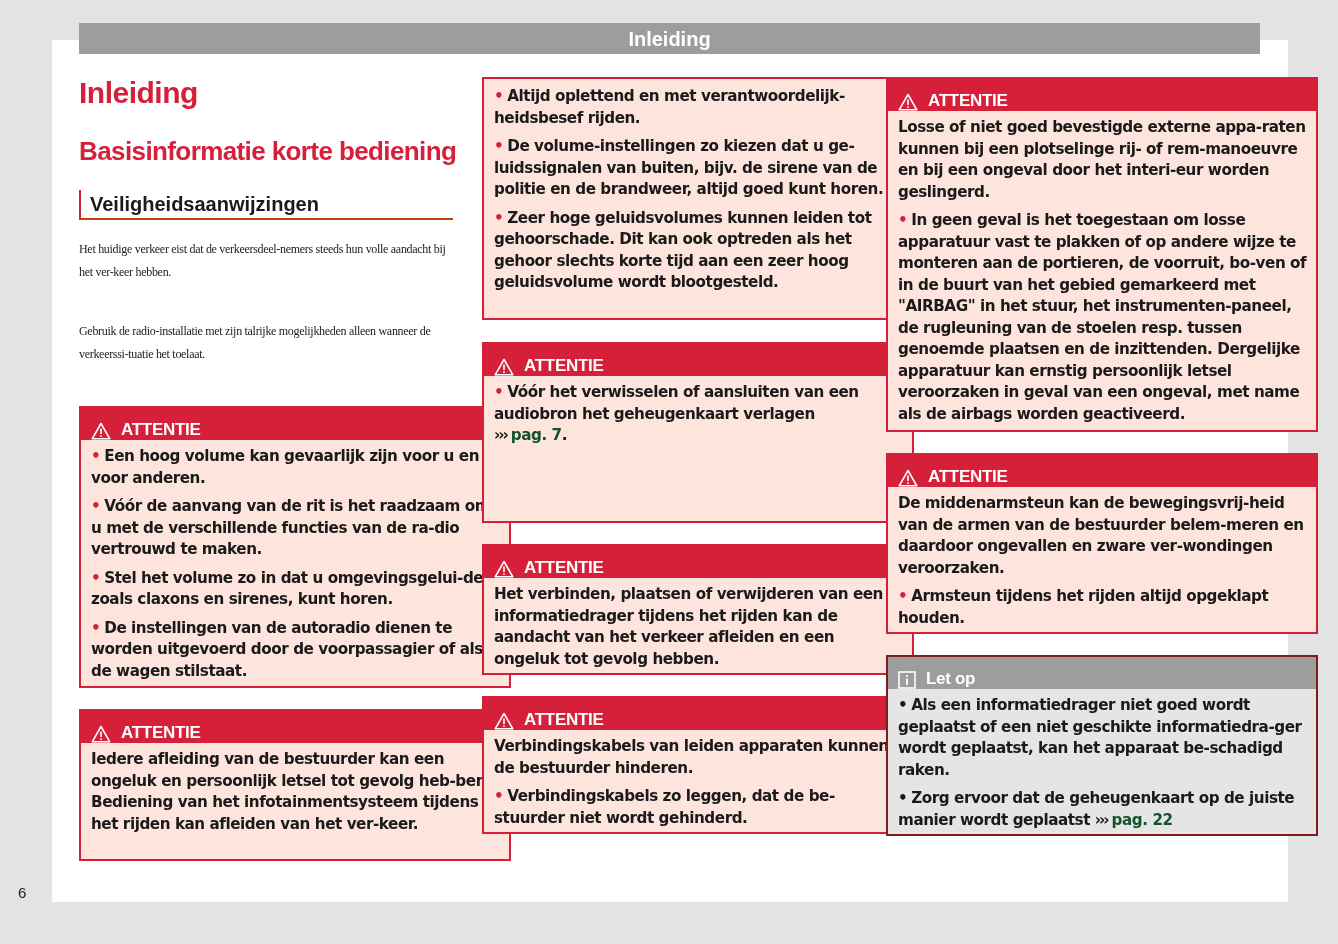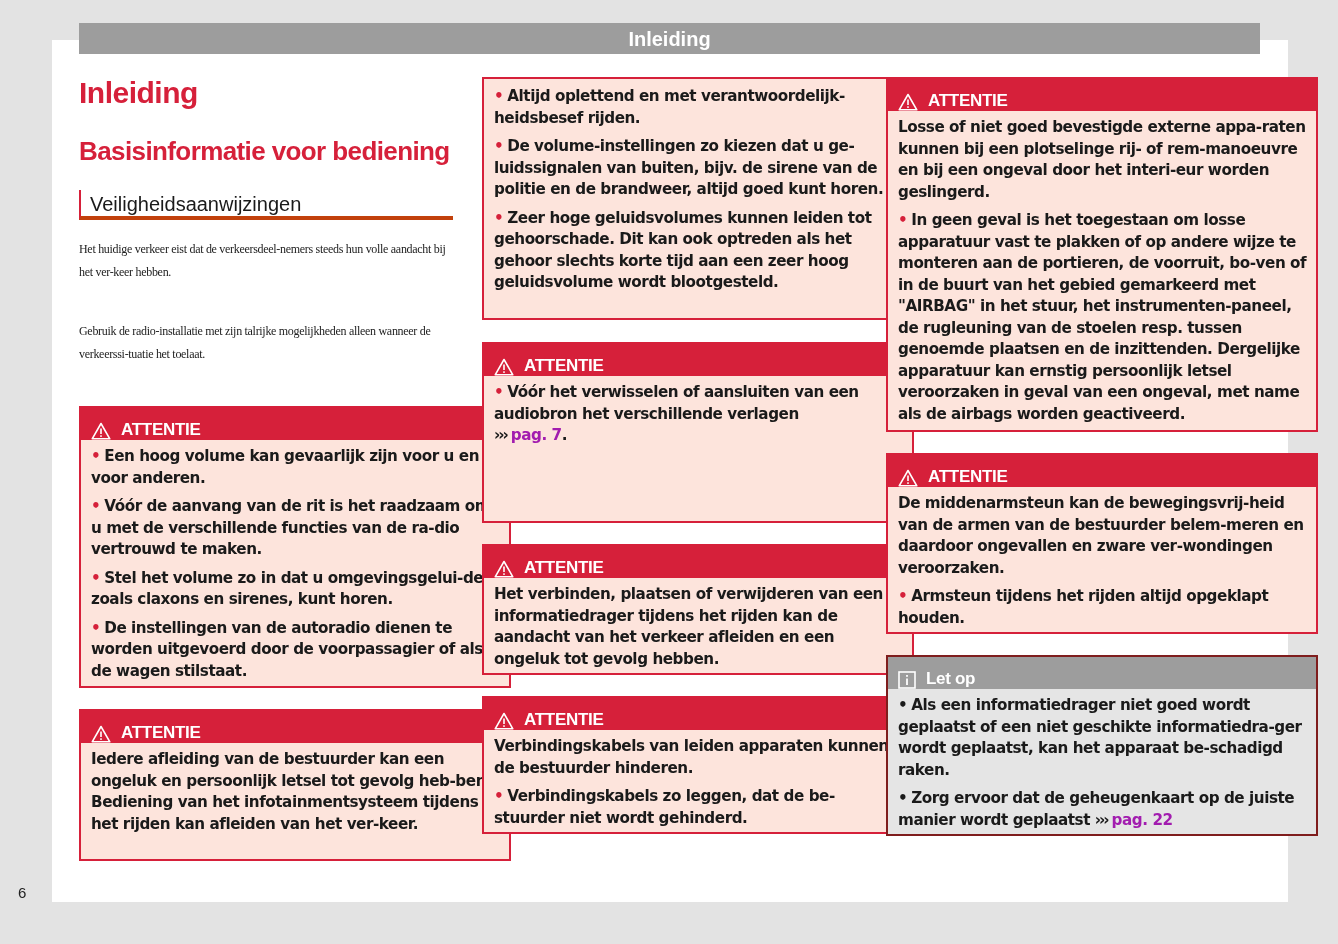--- a/index.html
+++ b/index.html
@@ -42,25 +42,25 @@
   .h2 {
     position: absolute; left: 79px; top: 136px;
     font-family: "Liberation Sans", sans-serif;
     font-weight: bold; font-size: 26px; color: #d6203a;
     letter-spacing: -0.6px;
   }
   .h3 {
     position: absolute; left: 79px; top: 190px;
     width: 374px; height: 30px;
     border-left: 2px solid #d6203a;
-    border-bottom: 4px solid #c2410c;
+    border-bottom: 2px solid #c2410c;
     box-sizing: border-box;
     padding-left: 9px;
     font-family: "Liberation Sans", sans-serif;
-    font-weight: normal; font-size: 20px; color: #1a1a1a;
+    font-weight: bold; font-size: 20px; color: #1a1a1a;
     line-height: 28px;
   }
   .para {
     position: absolute; left: 79px; width: 376px;
     font-family: Liberation Serif, serif;
     font-size: 12px; line-height: 22.5px; color: #222;
     margin: 0;
     letter-spacing: -0.3px;
   }
 
@@ -89,38 +89,38 @@
     font-weight: bold;
     font-size: 15.2px;
     line-height: 21.5px;
     letter-spacing: -0.45px;
     color: #1a1a1a;
   }
   .box .box-body p { margin: 0 0 7px 0; }
   .box .box-body p:last-child { margin-bottom: 0; }
   .bullet { color: #d6203a; margin-right: 4px; }
   .note .bullet { color: #1a1a1a; }
-  .ref { color: #a21caf; text-align: center; }
+  .ref { color: #14532d; text-align: center; }
   .chev { color: #1a1a1a; letter-spacing: -2px; margin-right: 4px; }
 
   .note {
     border: 2px solid #7f1d1d;
     background: #e5e5e5;
   }
   .note .box-head { background: #9d9d9d; }
 </style>
 </head>
 <body>
 
 <div class="page"></div>
 <div class="header-bar">Inleiding</div>
 <div class="page-number">6</div>
 
 <div class="h1">Inleiding</div>
-<div class="h2">Basisinformatie voor bediening</div>
+<div class="h2">Basisinformatie korte bediening</div>
 <div class="h3">Veiligheidsaanwijzingen</div>
 
 <p class="para" style="top:238px;">Het huidige verkeer eist dat de verkeersdeel-nemers steeds hun volle aandacht bij het ver-keer hebben.</p>
 <p class="para" style="top:320px;">Gebruik de radio-installatie met zijn talrijke mogelijkheden alleen wanneer de verkeerssi-tuatie het toelaat.</p>
 
 <div class="box" style="left:79px; top:406px; height:282px;">
   <div class="box-head">
     <svg width="20" height="18" viewBox="0 0 20 18">
         <path d="M10 1.5 L18.8 16.8 L1.2 16.8 Z" fill="none" stroke="#fff" stroke-width="1.6" stroke-linejoin="round"></path>
         <rect x="9.2" y="6.5" width="1.6" height="5.5" fill="#fff"></rect>
@@ -161,21 +161,21 @@
 <div class="box" style="left:482px; top:342px; height:181px;">
   <div class="box-head">
     <svg width="20" height="18" viewBox="0 0 20 18">
         <path d="M10 1.5 L18.8 16.8 L1.2 16.8 Z" fill="none" stroke="#fff" stroke-width="1.6" stroke-linejoin="round"></path>
         <rect x="9.2" y="6.5" width="1.6" height="5.5" fill="#fff"></rect>
         <rect x="9.2" y="13.3" width="1.6" height="1.6" fill="#fff"></rect>
       </svg>
     <span>ATTENTIE</span>
   </div>
   <div class="box-body">
-    <p><span class="bullet">•</span><span>Vóór het verwisselen of aansluiten van een audiobron het verschillende verlagen</span><br><span class="chev">›››</span><span class="ref">pag. 7</span><span>.</span></p>
+    <p><span class="bullet">•</span><span>Vóór het verwisselen of aansluiten van een audiobron het geheugenkaart verlagen</span><br><span class="chev">›››</span><span class="ref">pag. 7</span><span>.</span></p>
   </div>
 </div>
 
 <div class="box" style="left:482px; top:544px; height:131px;">
   <div class="box-head">
     <svg width="20" height="18" viewBox="0 0 20 18">
         <path d="M10 1.5 L18.8 16.8 L1.2 16.8 Z" fill="none" stroke="#fff" stroke-width="1.6" stroke-linejoin="round"></path>
         <rect x="9.2" y="6.5" width="1.6" height="5.5" fill="#fff"></rect>
         <rect x="9.2" y="13.3" width="1.6" height="1.6" fill="#fff"></rect>
       </svg>

